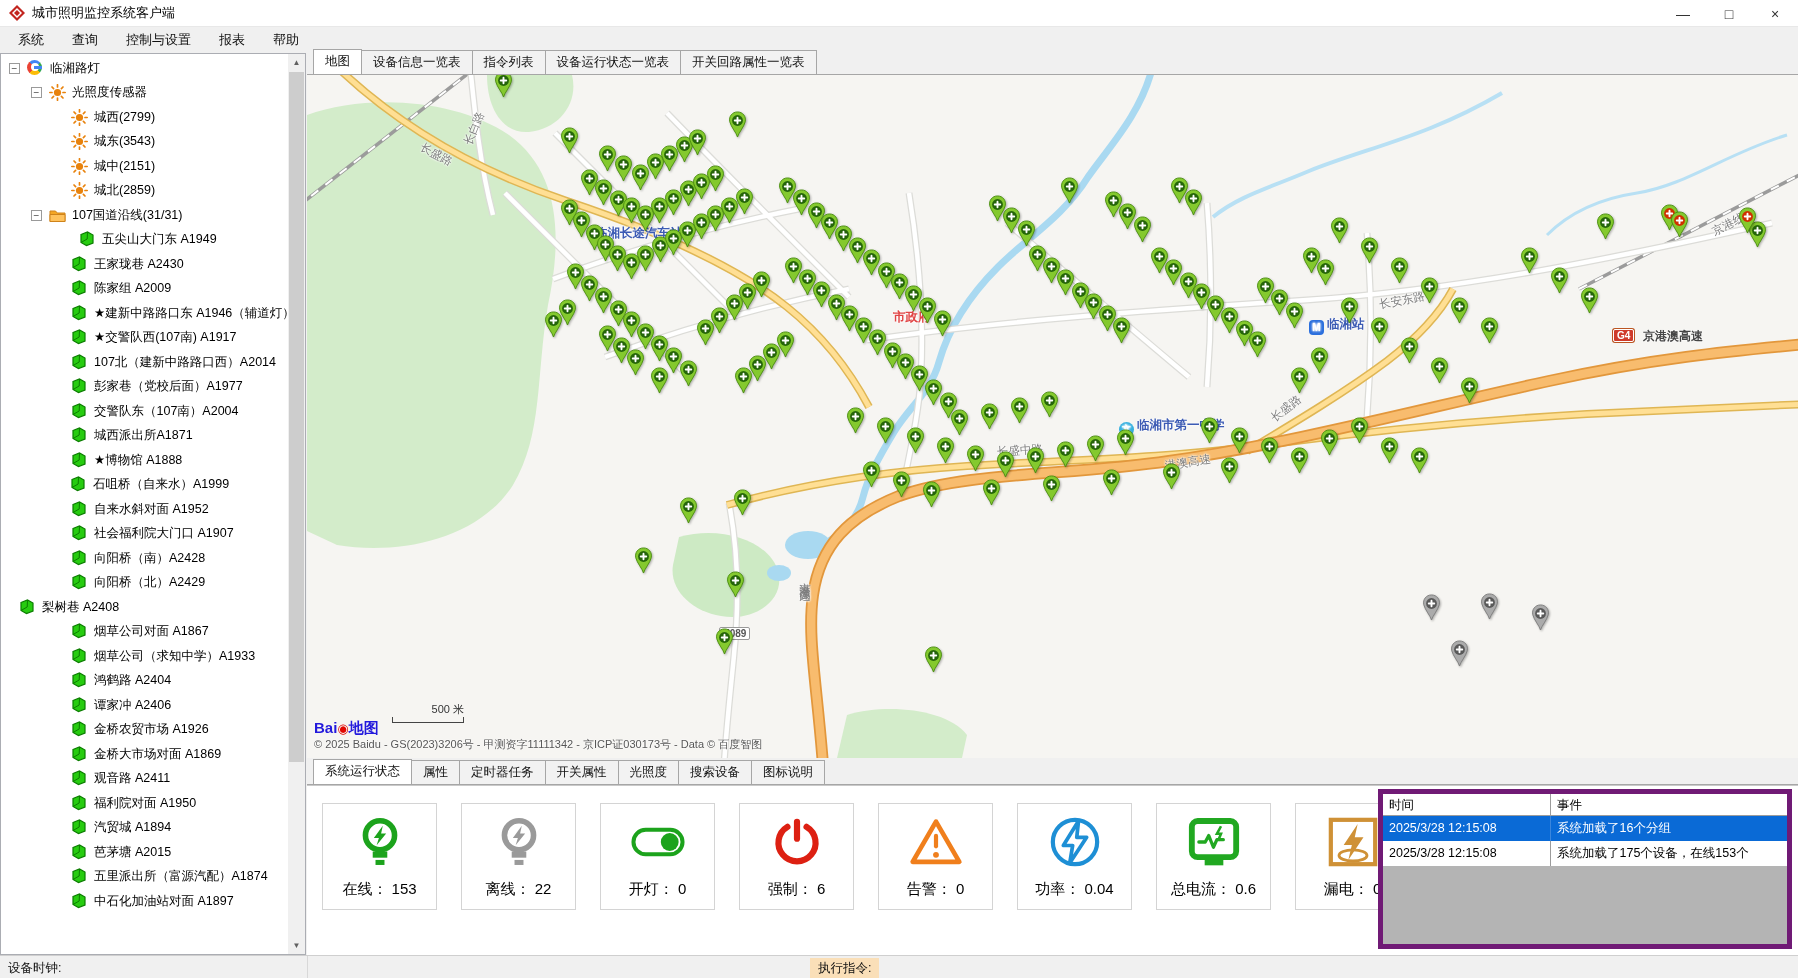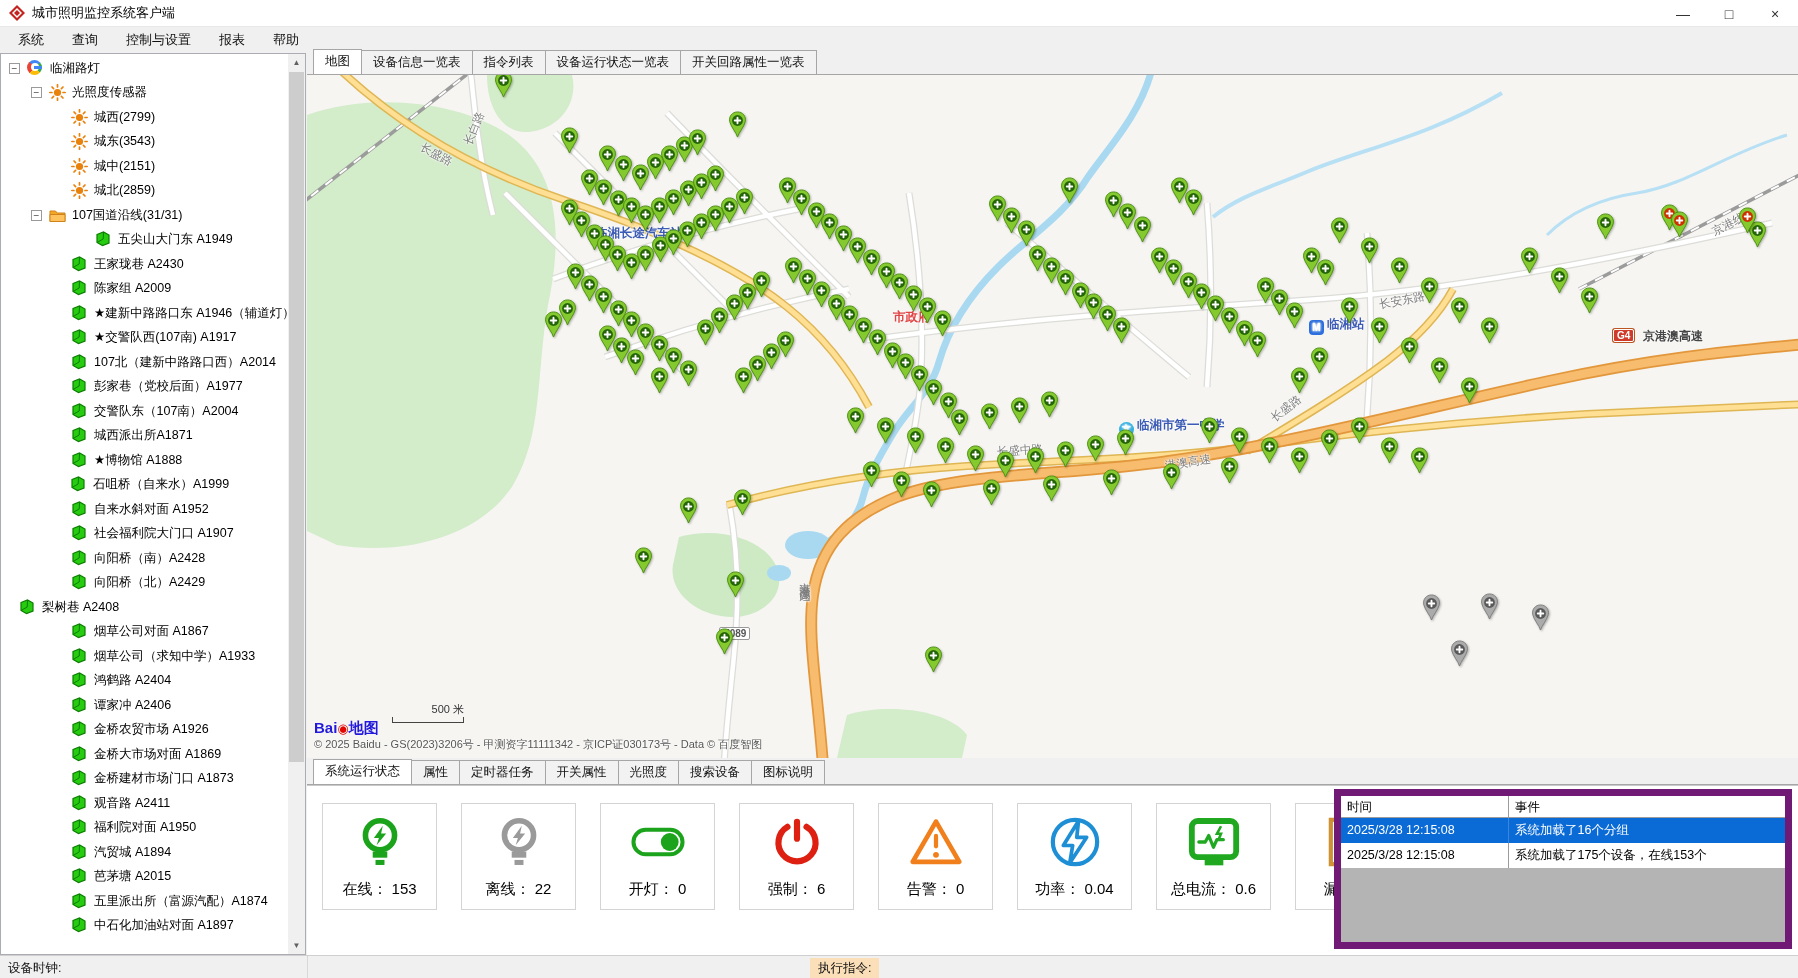--- a/index.html
+++ b/index.html
@@ -84,22 +84,22 @@
   
   #bottom-content { position:absolute; left:0; top:732px; width:1491px; height:170px;
     background:#fff; border-top:1px solid #c9c9c9; }
   #cards { position:absolute; left:15px; top:17px; display:flex; gap:24px; }
   .card { width:115px; height:107px; background:#fff; border:1px solid #d4d4d4; position:relative; }
   .card svg { position:absolute; left:50%; top:10px; transform:translateX(-50%); }
   .card-label { position:absolute; left:0; bottom:10px; width:100%; text-align:center;
     font-size:15px; color:#000; white-space:nowrap; }
 
   
-  #events { position:absolute; right:6px; top:3px; width:458px; height:160px;
-    border:7px solid #701a75; background:#b4b4b4; overflow:hidden; }
+  #events { position:absolute; right:6px; top:3px; width:414px; height:160px;
+    border:5px solid #701a75; background:#b4b4b4; overflow:hidden; }
   .ev-row { display:flex; height:25px; line-height:25px; font-size:12.5px; background:#fff; }
   .ev-row.header { height:22px; line-height:22px; border-bottom:1px solid #9c9c9c; }
   .ev-c1 { width:168px; padding-left:6px; border-right:1px solid #9c9c9c; flex:none;
     overflow:hidden; white-space:nowrap; }
   .ev-c2 { flex:1; padding-left:6px; overflow:hidden; white-space:nowrap; }
   .ev-row.selected { background:#0a6ad6; color:#fff; }
   .ev-row.selected .ev-c1 { border-right-color:#3b86dd; }
 
   
   #statusbar { position:absolute; left:0; top:955px; width:1798px; height:23px;
@@ -229,21 +229,21 @@
             <span class="tlabel">城北(2859)</span>
           </div>
           <div class="trow" style="padding-left: 30px;">
             <span class="texp">−</span>
             <span class="ticon"><svg width="17" height="17" viewBox="0 0 17 17">
                 <path d="M1,4 h5.5 l1.8,2 H16 v8.5 H1 Z" fill="#f5a623" stroke="#cf831a"></path>
                 <path d="M1,7.5 H16 V14.5 H1 Z" fill="#ffc25c" stroke="#cf831a"></path>
               </svg></span>
             <span class="tlabel">107国道沿线(31/31)</span>
           </div>
-          <div class="trow" style="padding-left: 76px;">
+          <div class="trow" style="padding-left: 60px;">
             <span class="tspace"></span>
             <span class="ticon"><svg width="16" height="16" viewBox="0 0 16 16">
                 <path d="M2,3.5 L8.5,1 L14,4 L14,12 L7.5,14.5 L2,11.5 Z" fill="#27cc10" stroke="#0b7d00" stroke-width="1.2"></path>
                 <path d="M8.5,1 L8.2,8 L2,11.5" fill="none" stroke="#0b7d00" stroke-width="1"></path>
               </svg></span>
             <span class="tlabel">五尖山大门东 A1949</span>
           </div>
           <div class="trow" style="padding-left: 52px;">
             <span class="tspace"></span>
             <span class="ticon"><svg width="16" height="16" viewBox="0 0 16 16">
@@ -404,28 +404,20 @@
               </svg></span>
             <span class="tlabel">金桥农贸市场 A1926</span>
           </div>
           <div class="trow" style="padding-left: 52px;">
             <span class="tspace"></span>
             <span class="ticon"><svg width="16" height="16" viewBox="0 0 16 16">
                 <path d="M2,3.5 L8.5,1 L14,4 L14,12 L7.5,14.5 L2,11.5 Z" fill="#27cc10" stroke="#0b7d00" stroke-width="1.2"></path>
                 <path d="M8.5,1 L8.2,8 L2,11.5" fill="none" stroke="#0b7d00" stroke-width="1"></path>
               </svg></span>
             <span class="tlabel">金桥大市场对面 A1869</span>
-          </div>
-          <div class="trow" style="padding-left: 52px;">
-            <span class="tspace"></span>
-            <span class="ticon"><svg width="16" height="16" viewBox="0 0 16 16">
-                <path d="M2,3.5 L8.5,1 L14,4 L14,12 L7.5,14.5 L2,11.5 Z" fill="#27cc10" stroke="#0b7d00" stroke-width="1.2"></path>
-                <path d="M8.5,1 L8.2,8 L2,11.5" fill="none" stroke="#0b7d00" stroke-width="1"></path>
-              </svg></span>
-            <span class="tlabel">金桥建材市场门口 A1873</span>
           </div>
           <div class="trow" style="padding-left: 52px;">
             <span class="tspace"></span>
             <span class="ticon"><svg width="16" height="16" viewBox="0 0 16 16">
                 <path d="M2,3.5 L8.5,1 L14,4 L14,12 L7.5,14.5 L2,11.5 Z" fill="#27cc10" stroke="#0b7d00" stroke-width="1.2"></path>
                 <path d="M8.5,1 L8.2,8 L2,11.5" fill="none" stroke="#0b7d00" stroke-width="1"></path>
               </svg></span>
             <span class="tlabel">观音路 A2411</span>
           </div>
           <div class="trow" style="padding-left: 52px;">

